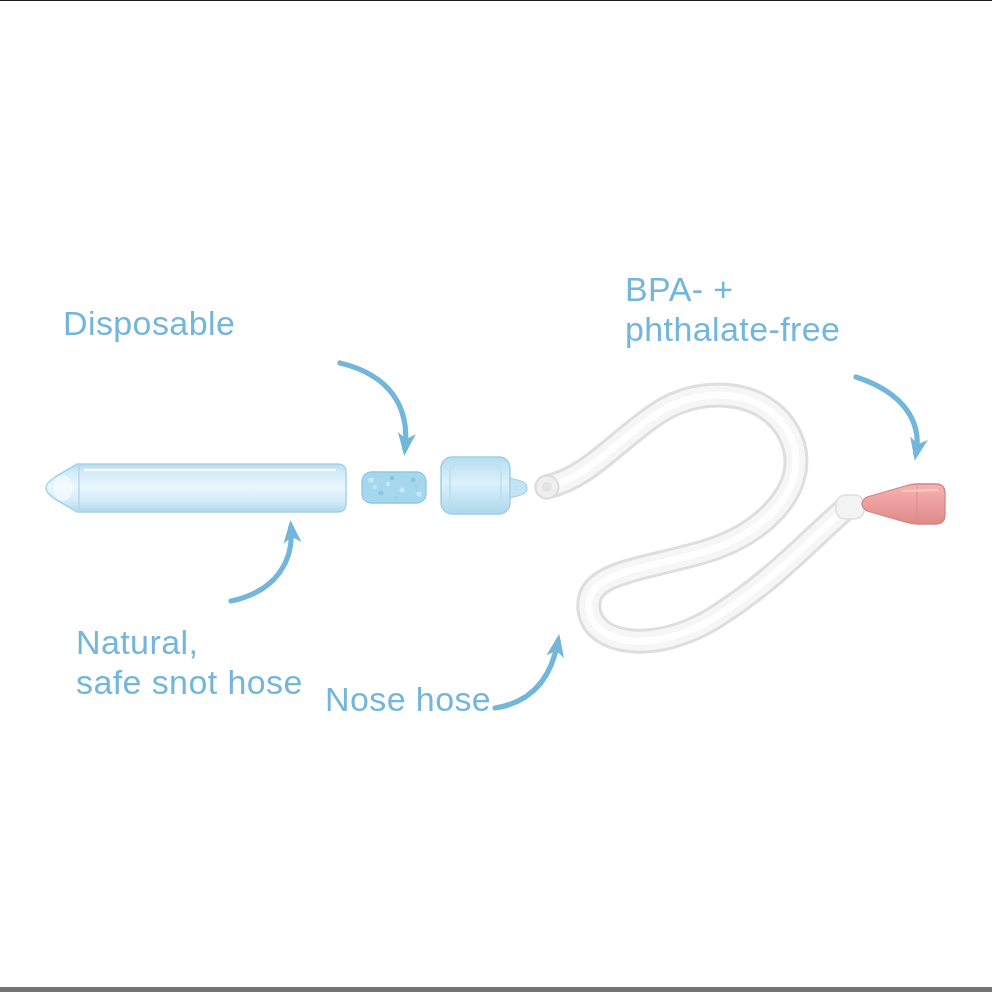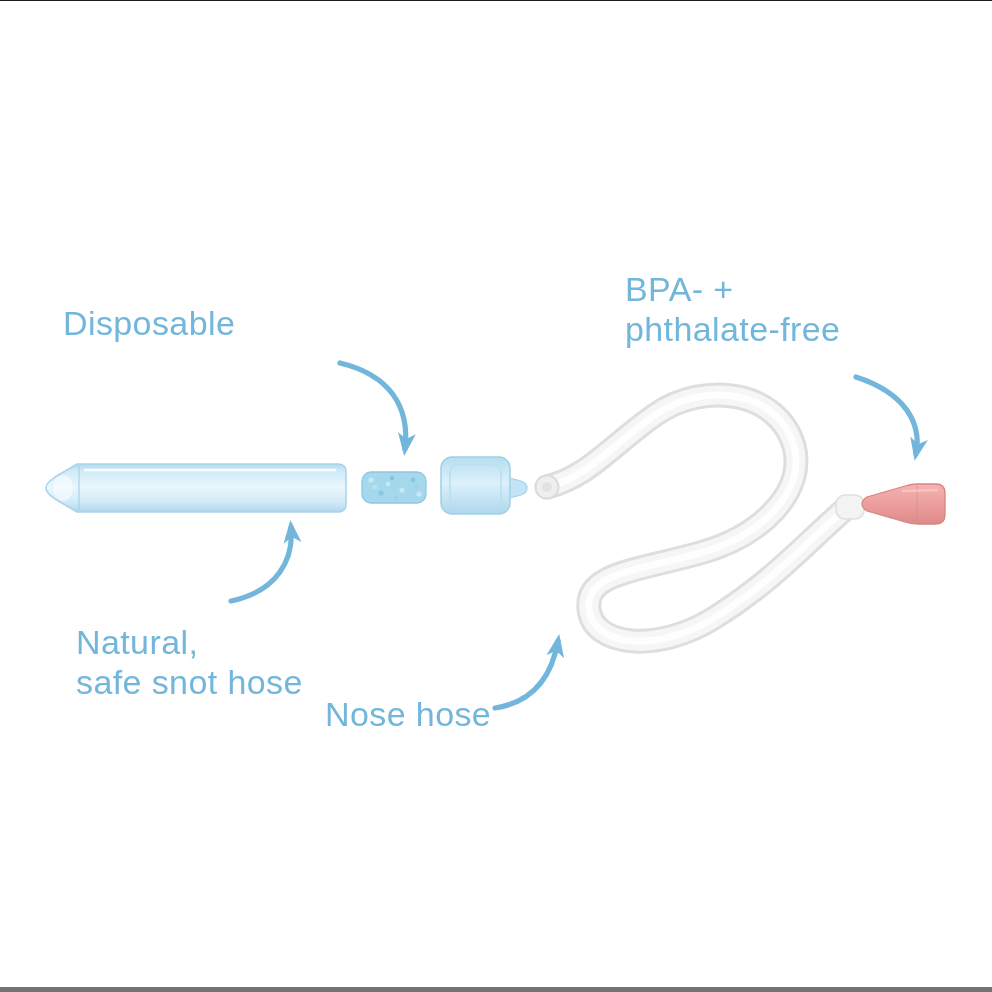--- a/index.html
+++ b/index.html
@@ -121,17 +121,17 @@
   <div class="label" style="left:625px;top:268px;">
     <div>BPA- +</div>
     <div>phthalate-free</div>
   </div>
 
   <div class="label" style="left:76px;top:586px;margin-top:35px;">
     <div>Natural,</div>
     <div>safe snot hose</div>
   </div>
 
-  <div class="label" style="left:325px;top:693px;">
+  <div class="label" style="left:325px;top:678px;">
     <div>Nose hose</div>
   </div>
 
 </div>
 
 </body></html>

